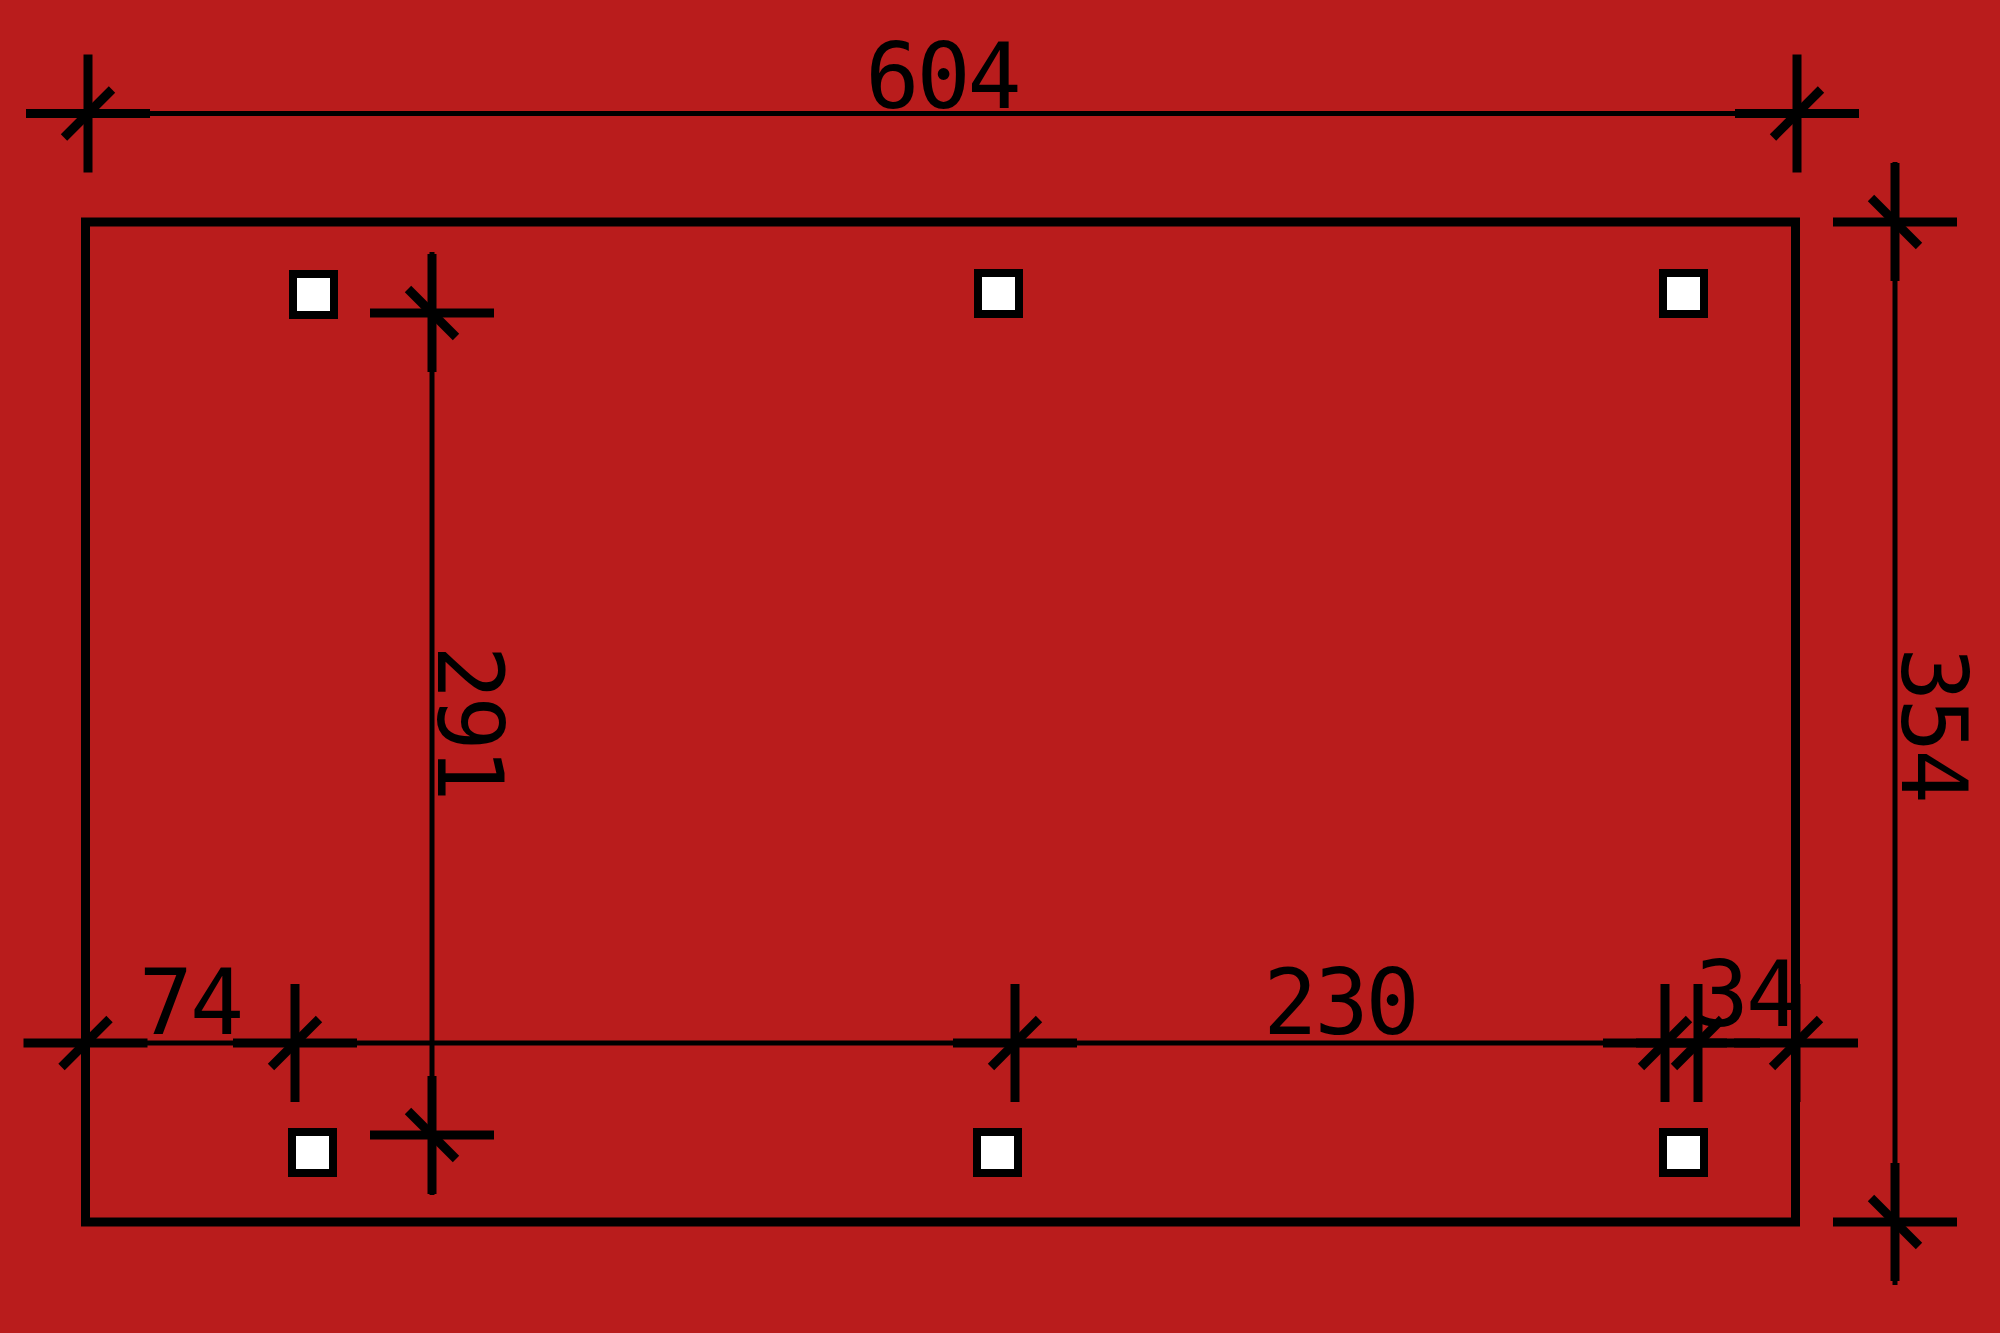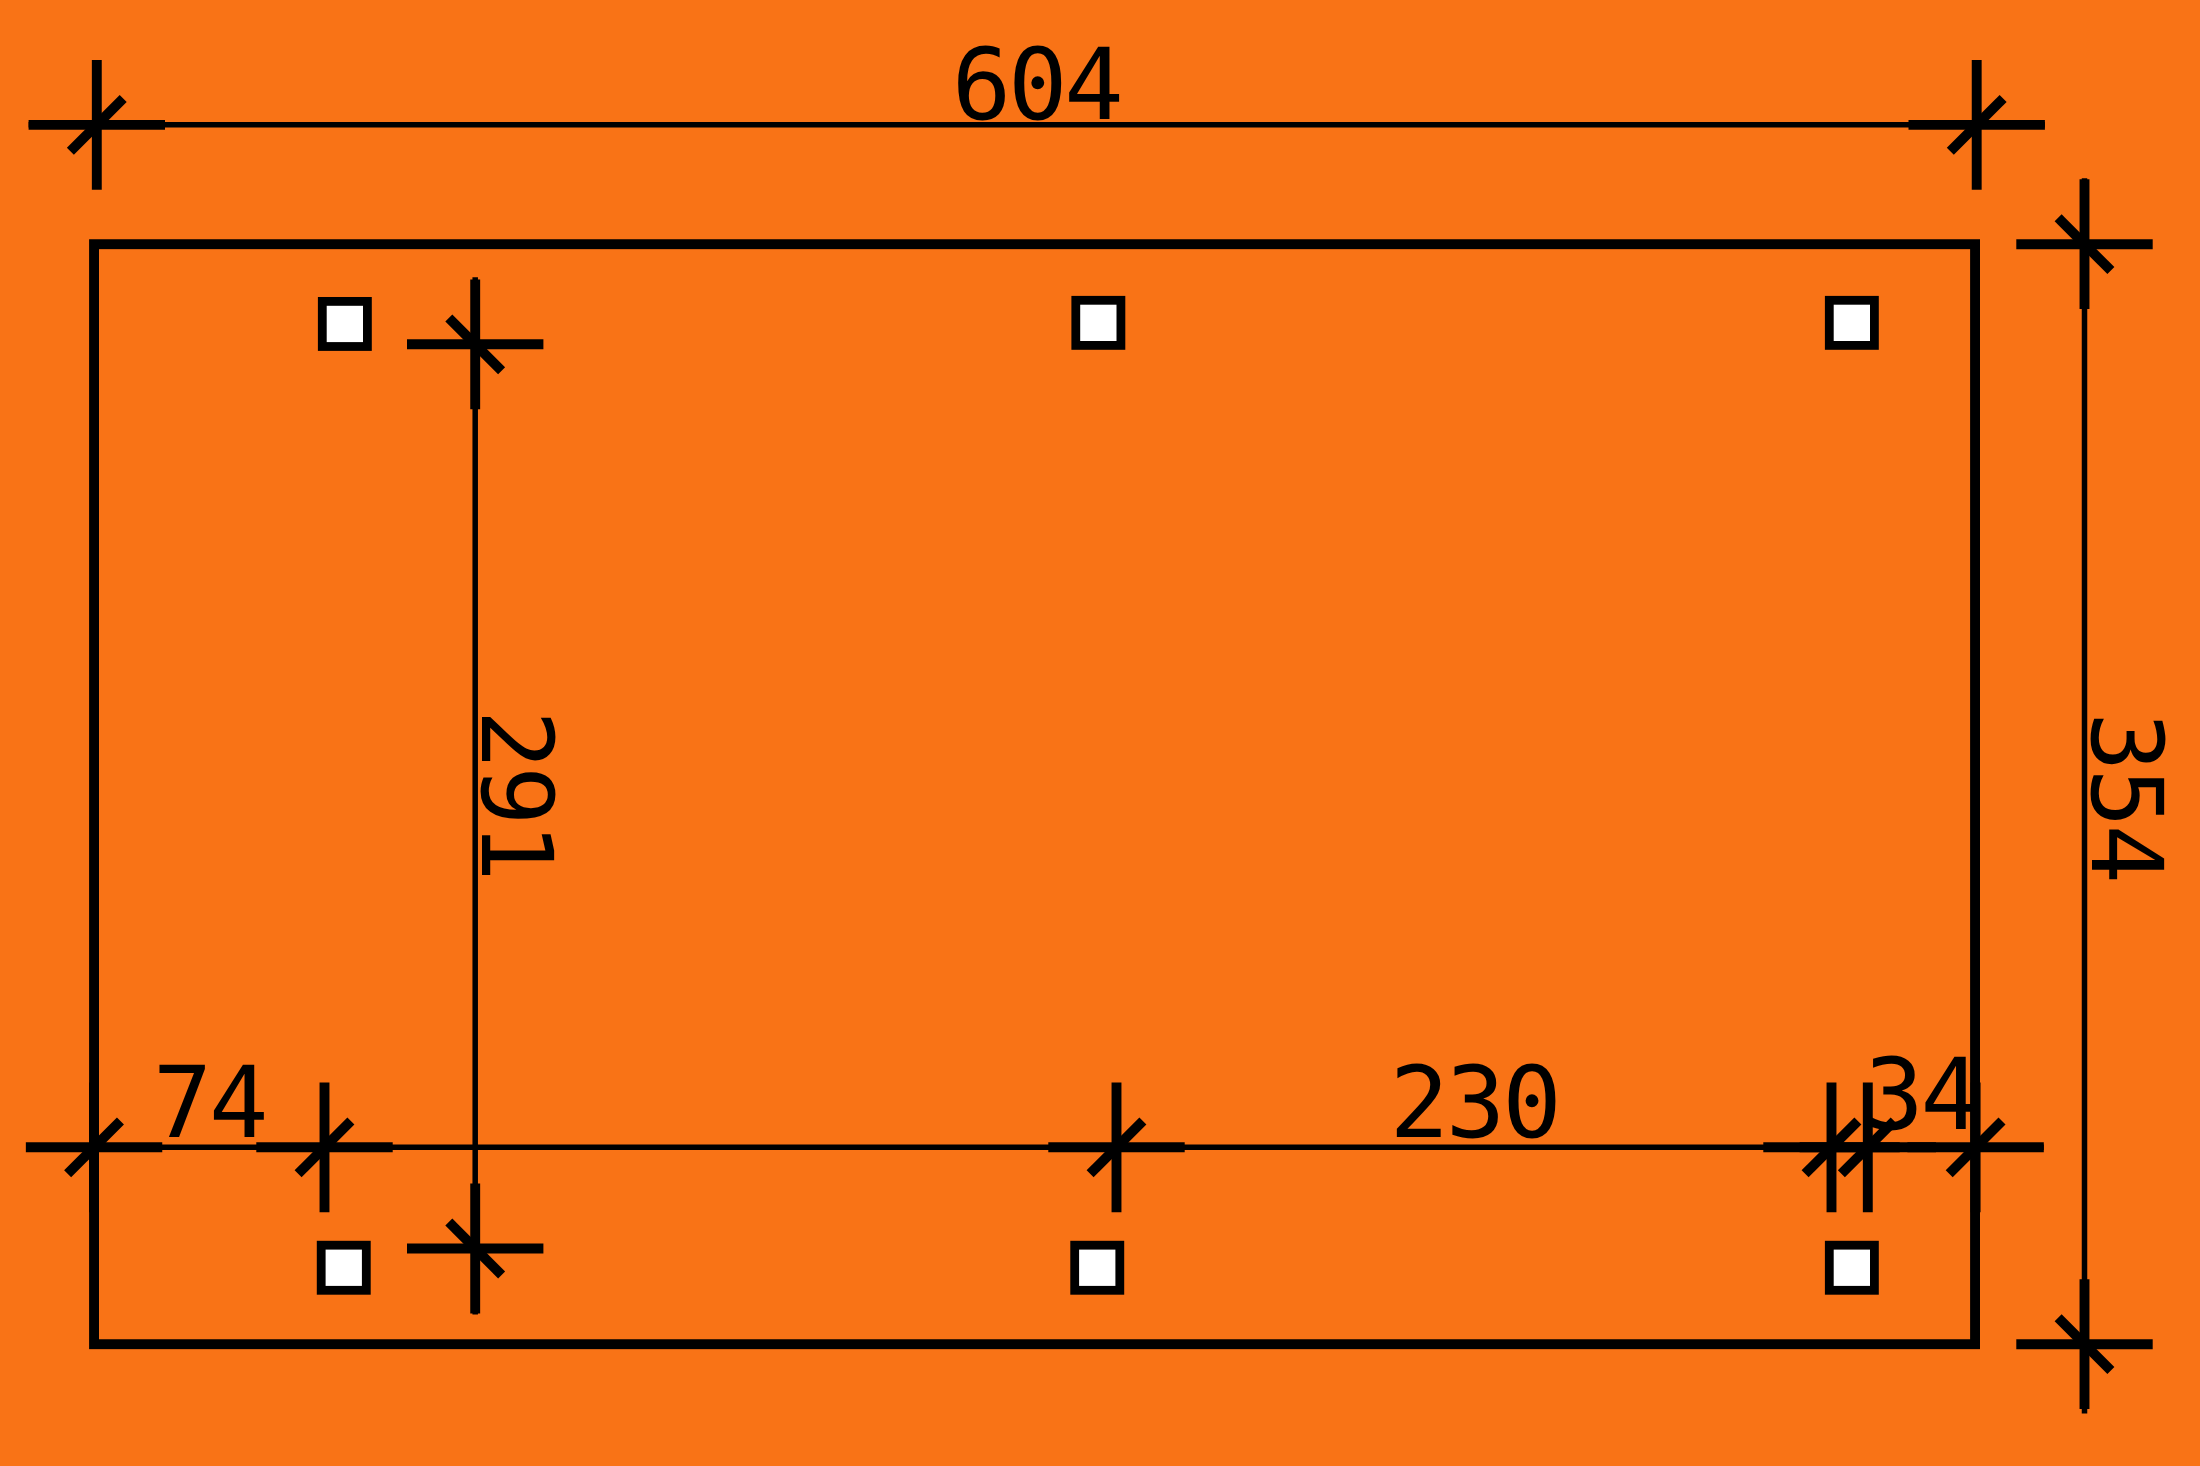--- a/index.html
+++ b/index.html
@@ -7,21 +7,21 @@
     padding: 0;
     background: #ffffff;
     width: 2000px;
     height: 1333px;
     overflow: hidden;
   }
   .drawing-stage {
     position: relative;
     width: 2000px;
     height: 1333px;
-    background: #f97316;
+    background: #b91c1c;
   }
   svg { display: block; }
   .outline {
     fill: none;
     stroke: #000000;
     stroke-width: 9;
   }
   .post {
     fill: #ffffff;
     stroke: #000000;

